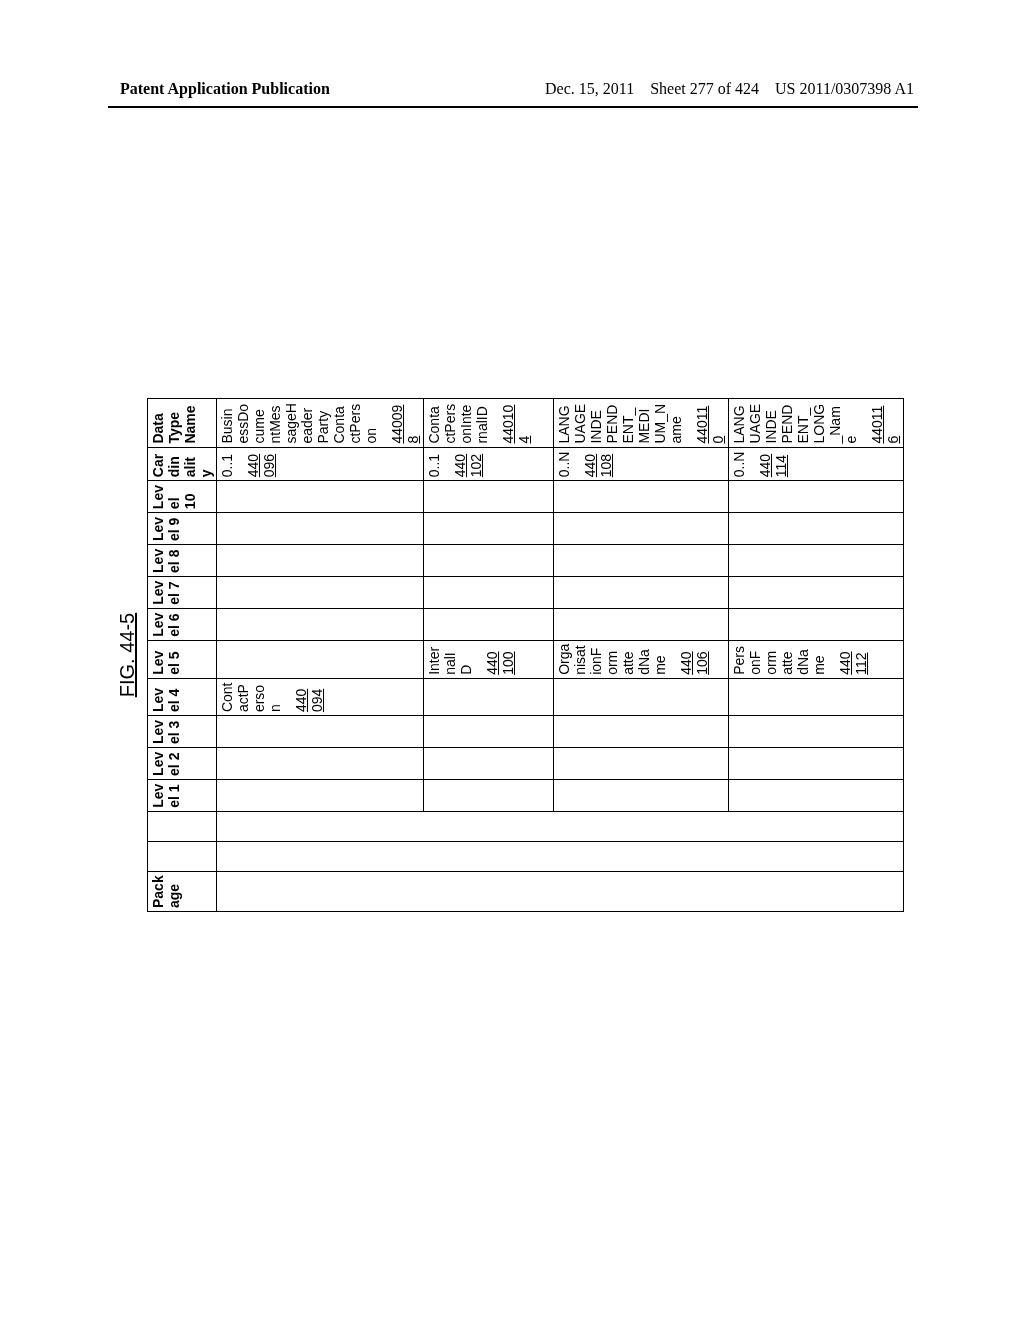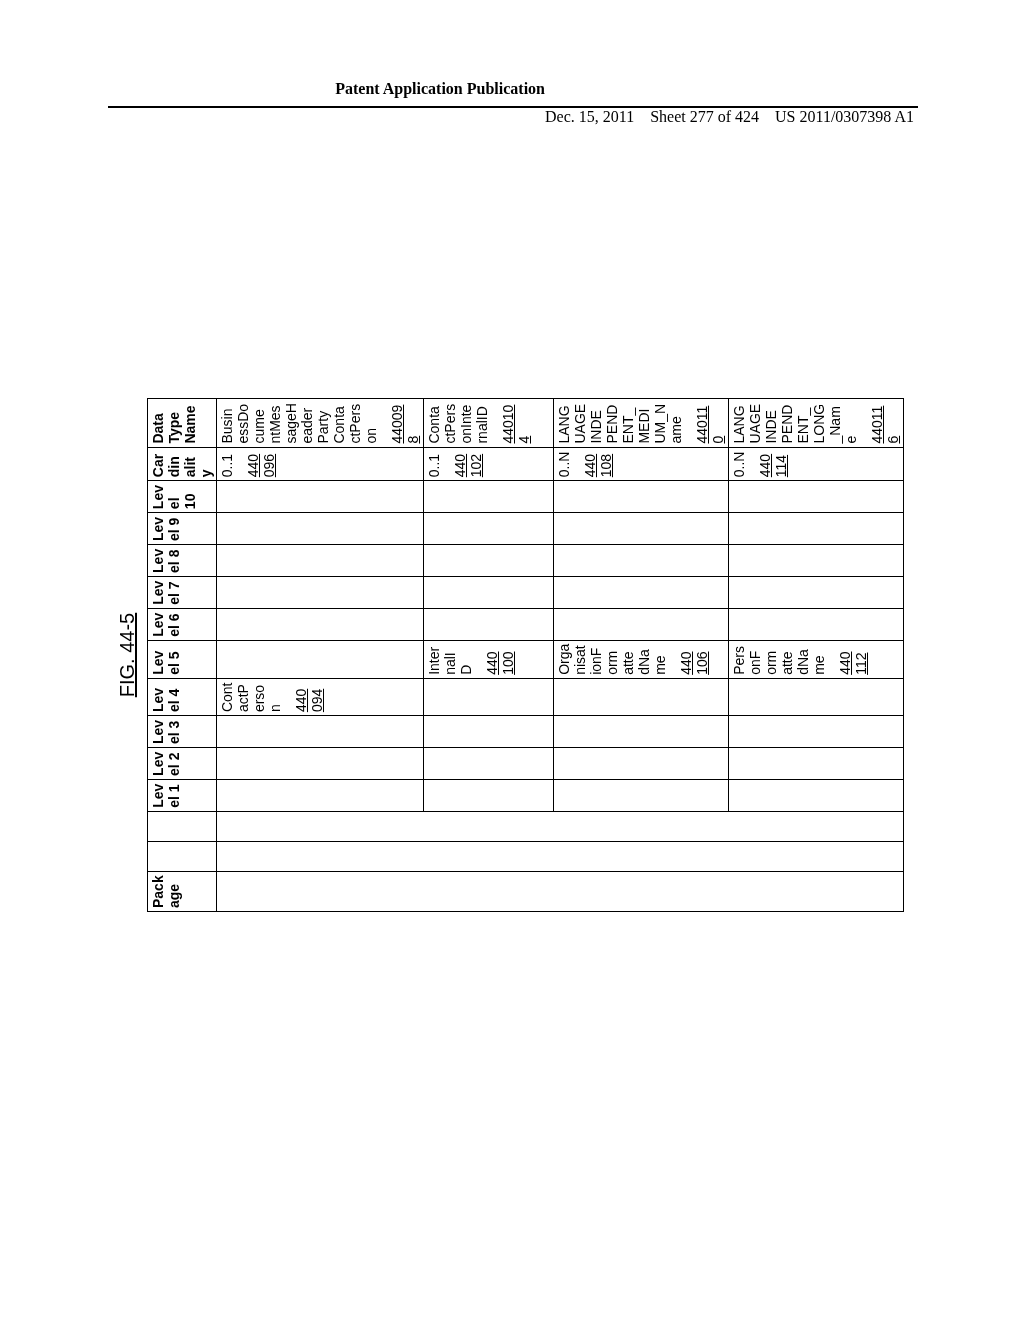--- a/index.html
+++ b/index.html
@@ -9,27 +9,27 @@
     width: 1024px;
     height: 1320px;
     position: relative;
   }
   .page-header {
     position: absolute;
     top: 80px;
     left: 0;
     width: 100%;
     display: flex;
-    justify-content: flex-end;
+    justify-content: space-between;
     padding: 0 110px 0 120px;
     font-size: 16px;
     font-family: "Times New Roman", serif;
   }
   .page-header .left { font-weight: bold; }
-  .page-header .right { font-weight: normal; margin-top: 28px; }
+  .page-header .right { font-weight: normal; }
   .hr-line {
     position: absolute;
     top: 106px;
     left: 108px;
     width: 810px;
     height: 2px;
     background: #000;
   }
 
   

